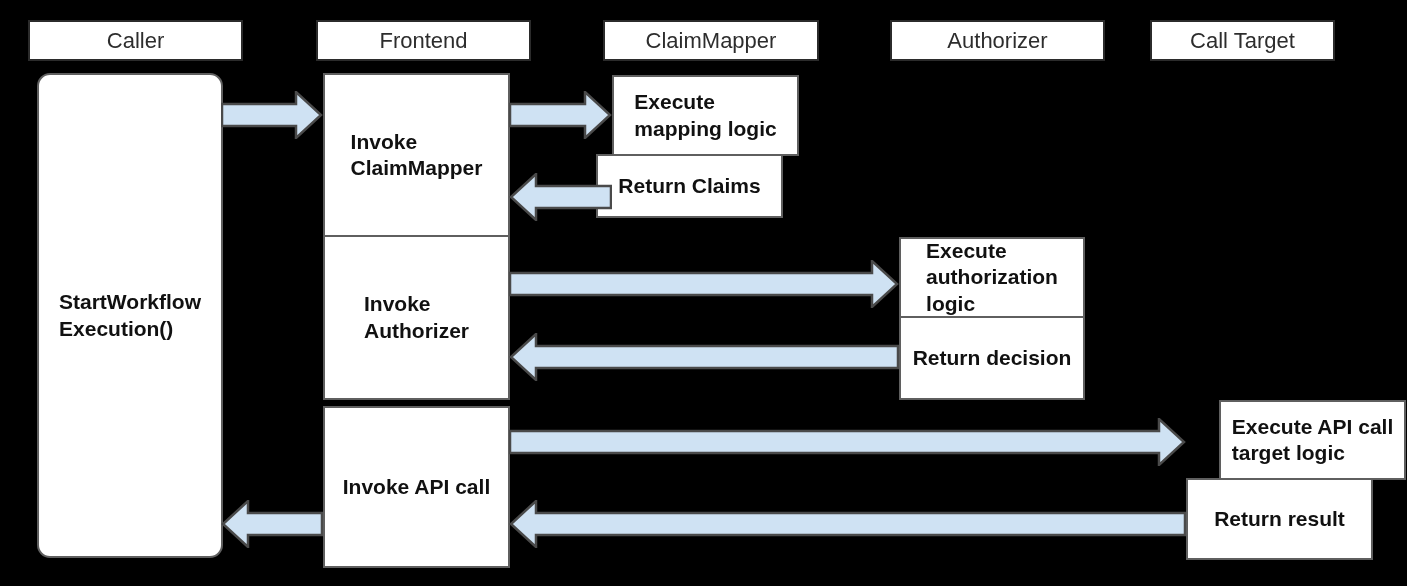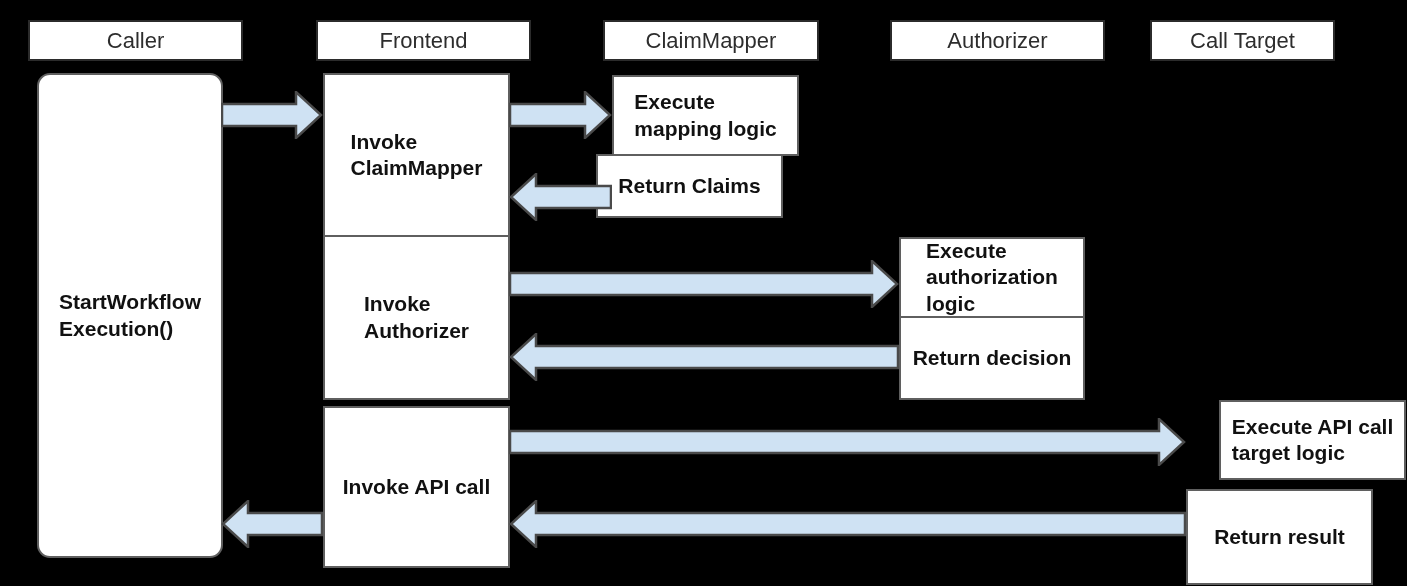--- a/index.html
+++ b/index.html
@@ -73,21 +73,21 @@
   
   .n-cm1 { left: 612px; top: 75px;  width: 187px; height: 81px; }
   .n-cm2 { left: 596px; top: 154px; width: 187px; height: 64px; }
 
   
   .n-au1 { left: 899px; top: 237px; width: 186px; height: 81px; }
   .n-au2 { left: 899px; top: 316px; width: 186px; height: 84px; }
 
   
   .n-ct1 { left: 1186px; top: 400px; width: 187px; height: 80px; margin-left: 33px; }
-  .n-ct2 { left: 1186px; top: 489px; width: 187px; height: 96px; }
+  .n-ct2 { left: 1186px; top: 478px; width: 187px; height: 82px; }
 
   
   .a1 { left: 221px; top: 91px; }
   .a2 { left: 509px; top: 91px; }
   .a3 { left: 509px; top: 173px; }
   .a4 { left: 509px; top: 260px; }
   .a5 { left: 509px; top: 333px; }
   .a6 { left: 509px; top: 418px; }
   .a7 { left: 509px; top: 500px; }
   .a8 { left: 221px; top: 500px; }

